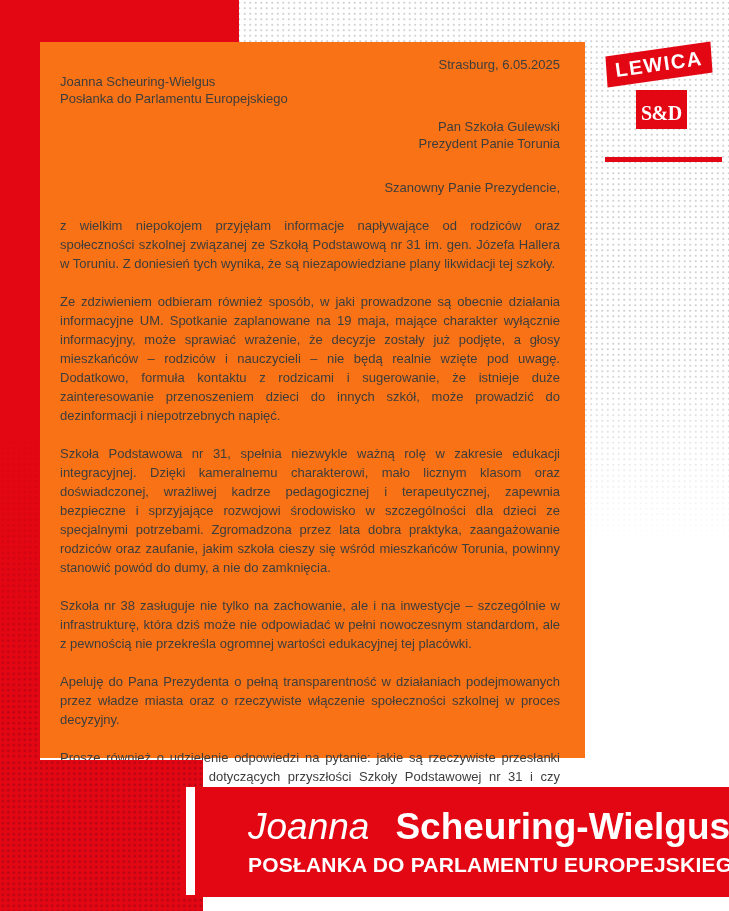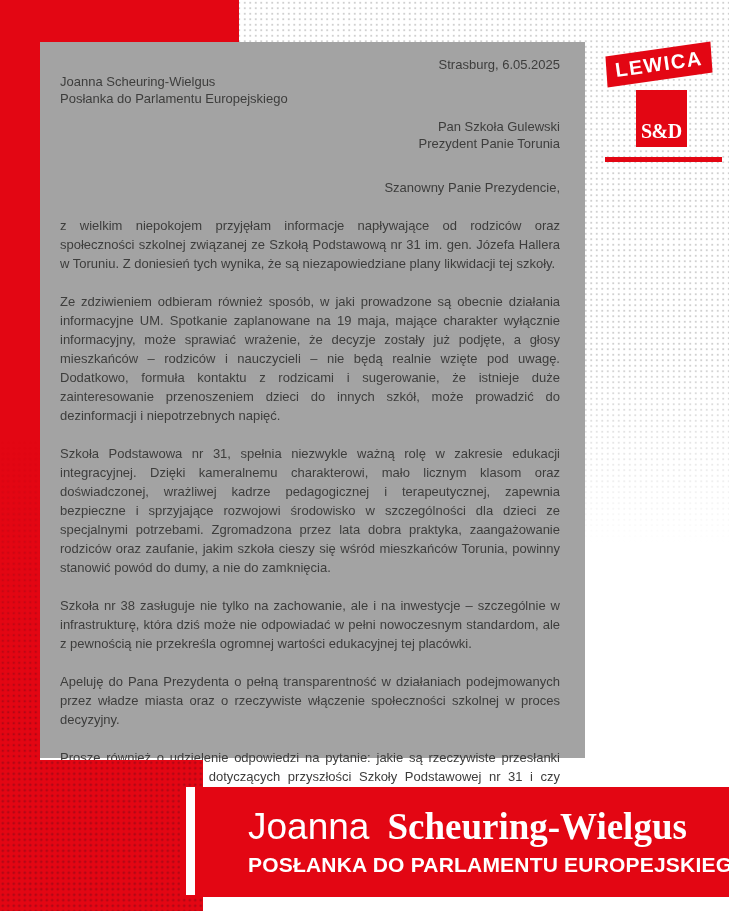--- a/index.html
+++ b/index.html
@@ -38,21 +38,21 @@
     mask-image: linear-gradient(to bottom, rgba(0,0,0,0) 48%, #000 78%);
   }
   .top-bar {
     position: absolute; left: 0; top: 0; width: 239px; height: 42px;
     background: #e30613; z-index: 2;
   }
 
   
   .letter-panel {
     position: absolute; left: 40px; top: 42px; width: 545px; height: 716px;
-    background: #a3a3a3; z-index: 1;
+    background: #f97316; z-index: 1;
     color: #3d3d3c;
     padding-left: 8px;
   }
   .date-line {
     position: absolute; top: 14px; right: 25px;
     font-size: 13px; line-height: 17px; text-align: right;
   }
   .sender-block {
     position: absolute; top: 31px; left: 20px;
     font-size: 13px; line-height: 17px;
@@ -73,21 +73,21 @@
     position: absolute; left: 606px; top: 49px; width: 106px; height: 31px;
     background: #e30613; z-index: 1;
     transform: rotate(-8deg) skewX(-4deg);
     display: flex; align-items: center; justify-content: center;
   }
   .lewica-logo span {
     color: #ffffff; font-weight: bold; font-size: 20px; letter-spacing: 1.5px;
     transform: skewX(4deg);
   }
   .sd-logo {
-    position: absolute; left: 636px; top: 90px; width: 51px; height: 57px;
+    position: absolute; left: 636px; top: 90px; width: 51px; height: 39px;
     background: #e30613; z-index: 1;
   }
   .sd-logo span {
     position: absolute; left: 5px; bottom: 4px;
     color: #ffffff; font-family: "Liberation Serif", "DejaVu Serif", serif;
     font-weight: bold; font-size: 20px; letter-spacing: -0.5px;
   }
   .red-rule {
     position: absolute; left: 605px; top: 157px; width: 117px; height: 5px;
     background: #e30613; z-index: 1;
@@ -110,22 +110,22 @@
   .footer-accent-bar {
     position: absolute; left: 6px; top: 0; width: 9px; height: 108px;
     background: #ffffff;
   }
   .footer-text {
     position: absolute; left: 68px; top: 0; bottom: 0; right: 10px;
     display: flex; flex-direction: column; justify-content: center;
     color: #ffffff;
   }
   .footer-name { font-size: 37px; line-height: 1.1; white-space: nowrap; }
-  .footer-name .fn { font-weight: normal; margin-right: 18px; }
-  .footer-name .ln { font-weight: bold; font-family: Liberation Serif, serif; }
+  .footer-name .fn { font-weight: normal; margin-right: 26px; font-style: italic; }
+  .footer-name .ln { font-weight: bold; }
   .footer-subtitle {
     margin-top: 6px; font-size: 21px; font-weight: 600;
     letter-spacing: 0.2px; white-space: nowrap;
   }
 </style>
 </head>
 <body>
 
 <div class="page">
 

